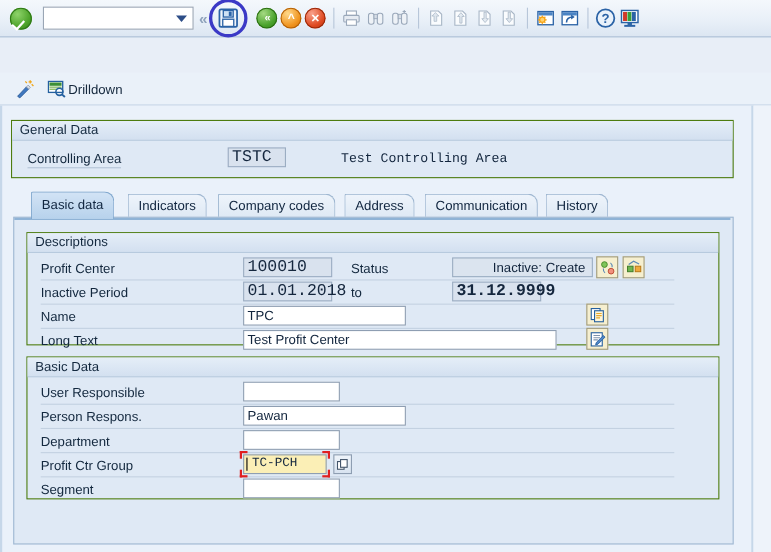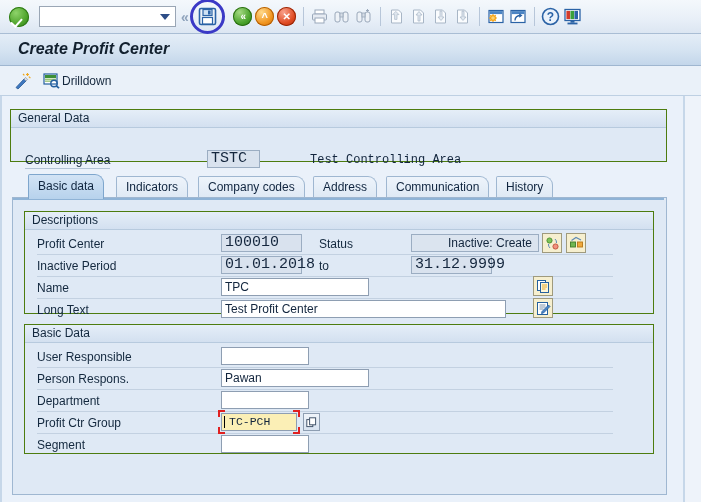--- a/index.html
+++ b/index.html
@@ -105,21 +105,21 @@
   }
   .group > .gtitle {
     height: 17px; line-height: 17px; padding-left: 7px;
     font-size: 12px; color: #13283e;
     background: linear-gradient(to bottom, #e5eef8 0%, #d3e0f0 100%);
     border-bottom: 1px solid #b7cade;
   }
   .group .gbody { position: relative; }
 
   #generalData { left: 10px; top: 13px; width: 655px; height: 51px; }
-  #generalData .gbody { height: 32px; margin-top: 16px; }
+  #generalData .gbody { height: 32px; }
 
   
   .tabstrip { position: absolute; left: 12px; top: 78px; width: 653px; height: 24px; }
   .tab {
     position: absolute; top: 2px; height: 22px; line-height: 21px;
     background: linear-gradient(to bottom, #eef4fb 0%, #dde8f4 100%);
     border: 1px solid #9fb7d1; border-bottom: none;
     border-radius: 2px 9px 0 0;
     font-size: 12px; color: #10253f; padding: 0 9px; cursor: default;
     white-space: nowrap;
@@ -327,23 +327,20 @@
         <rect x="2" y="1.5" width="15" height="11" fill="#fff" stroke="#2b63a6" stroke-width="1.3"></rect>
         <rect x="3.4" y="2.9" width="3.6" height="8.2" fill="#d23b2a"></rect>
         <rect x="7.4" y="2.9" width="3.6" height="8.2" fill="#3aa03a"></rect>
         <rect x="11.4" y="2.9" width="3.6" height="8.2" fill="#2b63a6"></rect>
         <rect x="7.5" y="12.5" width="4" height="2.2" fill="#2b63a6"></rect>
         <rect x="4.5" y="14.6" width="10" height="1.8" fill="#2b63a6"></rect>
       </svg>
     </div>
   </div>
 
-  <div class="titlebar">
-    <div class="ttl">Create Profit Center</div>
-  </div>
 
   <div class="app-toolbar">
     <svg class="wand" viewBox="0 0 18 18">
       <path d="M3 15.5 L11 7 L13 9 L5 17 z" fill="#3f78c0" stroke="#2a5a96" stroke-width="0.8"></path>
       <path d="M11 7 L13 9 L14.6 7.4 L12.6 5.4 z" fill="#d8dee8" stroke="#8a95a5" stroke-width="0.7"></path>
       <path d="M14.5 1 v3 M13 2.5 h3 M15.8 4.6 l1.6 1.6 M11.4 3.4 l-1.4-1.4" stroke="#f0a81e" stroke-width="1.2"></path>
     </svg>
 
     <div class="drill">
       <svg width="17" height="16" viewBox="0 0 17 16">
@@ -410,21 +407,21 @@
                 <path d="M2.5 4.5 L7 1.5 L12 4" stroke="#5d8ab5" stroke-width="1.1" fill="none"></path>
               </svg>
             </div>
           </div>
 
           <div class="row" style="left:12px; top:26px; width:600px;">
             <div class="flabel">Inactive Period</div>
             <div class="underline-rule" style="left:0; top:20px; width:576px;"></div>
             <div class="fld disabled" style="left:184px; top:0; width:81px;">01.01.2018</div>
             <div class="flabel" style="left:282px;">to</div>
-            <div class="fld disabled" style="left:374px; top:0; width:81px;">31.12.9999</div>
+            <div class="fld disabled" style="left:374px; top:0; width:81px;font-weight:bold;">31.12.9999</div>
           </div>
 
           <div class="row" style="left:12px; top:48px; width:600px;">
             <div class="flabel">Name</div>
             <div class="underline-rule" style="left:0; top:20px; width:576px;"></div>
             <div class="fld" style="left:184px; top:0; width:148px;">TPC</div>
             <div class="iconbtn" style="left:496px; top:-2px;">
               <svg width="15" height="15" viewBox="0 0 15 15">
                 <rect x="1.5" y="1.5" width="8" height="10" fill="#fff" stroke="#25609e" stroke-width="1"></rect>
                 <rect x="4.5" y="3.5" width="8" height="10" fill="#fdf6da" stroke="#25609e" stroke-width="1"></rect>

